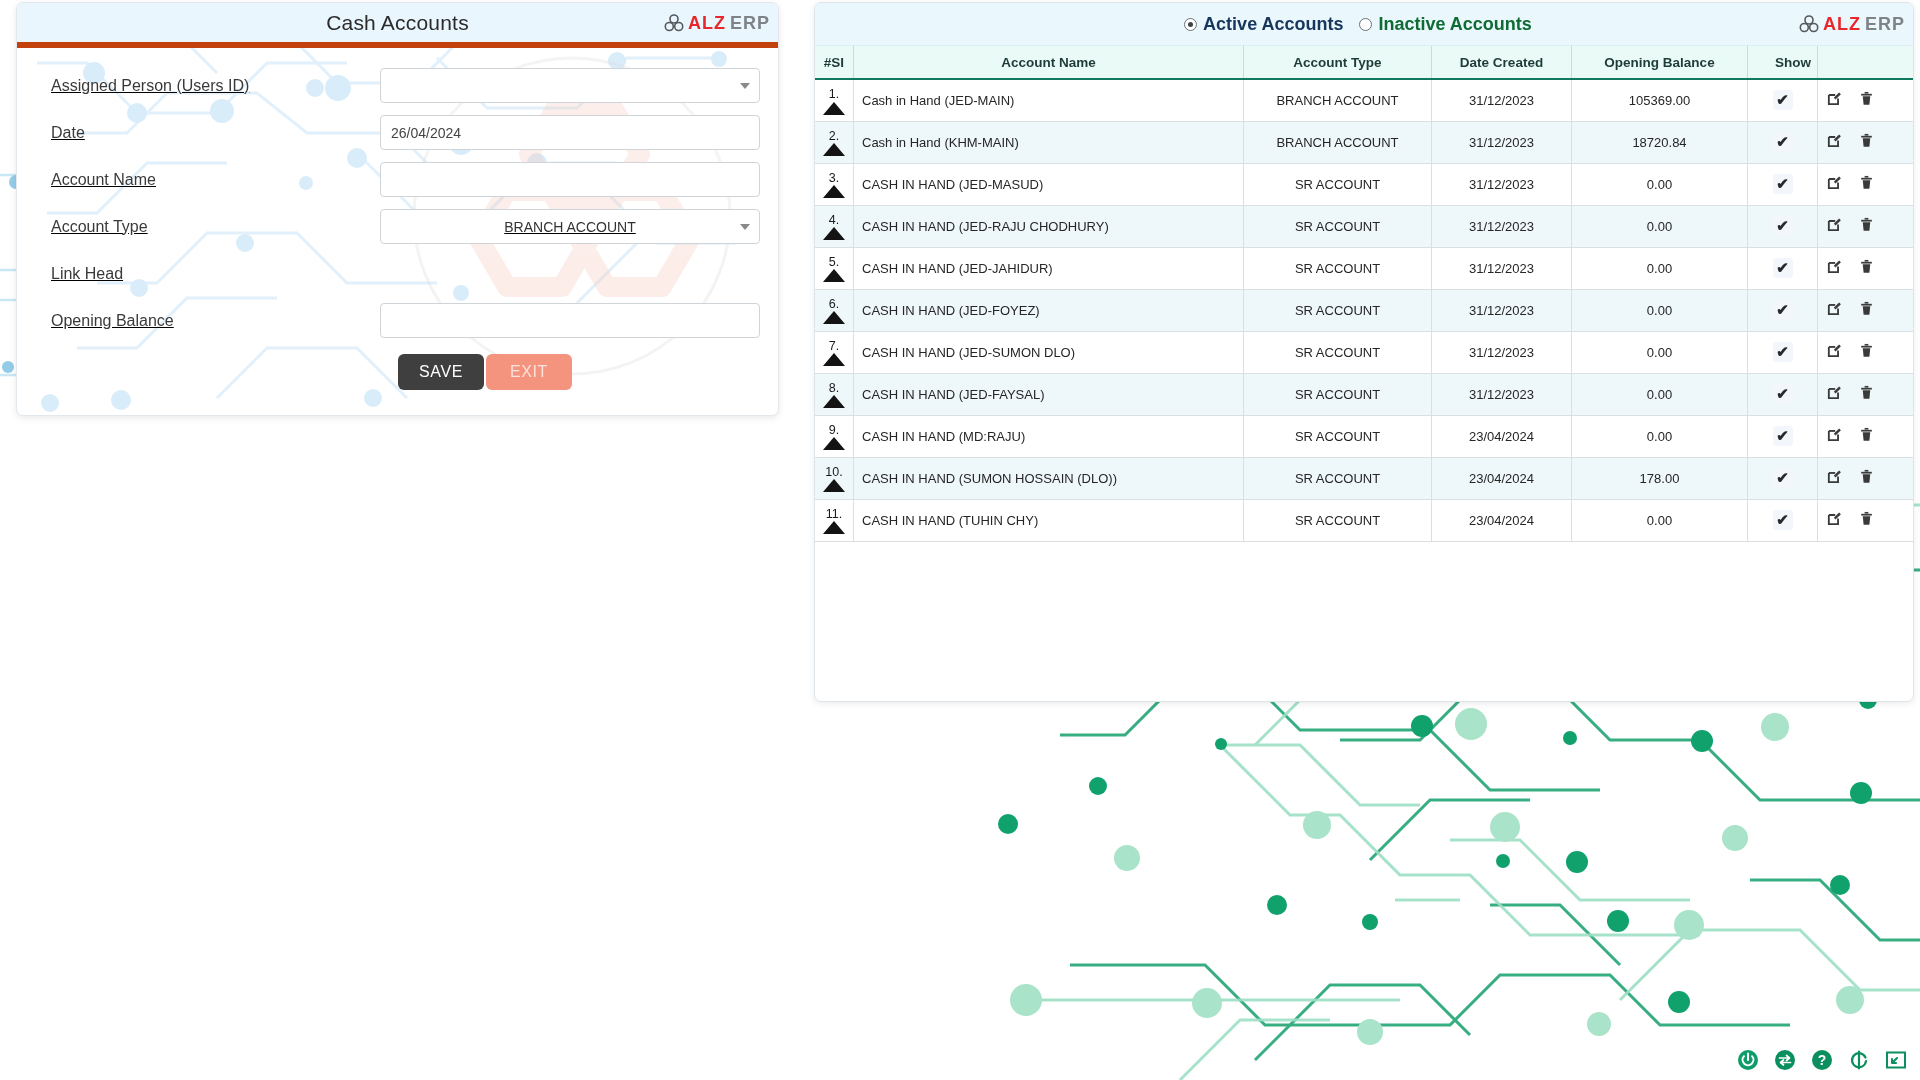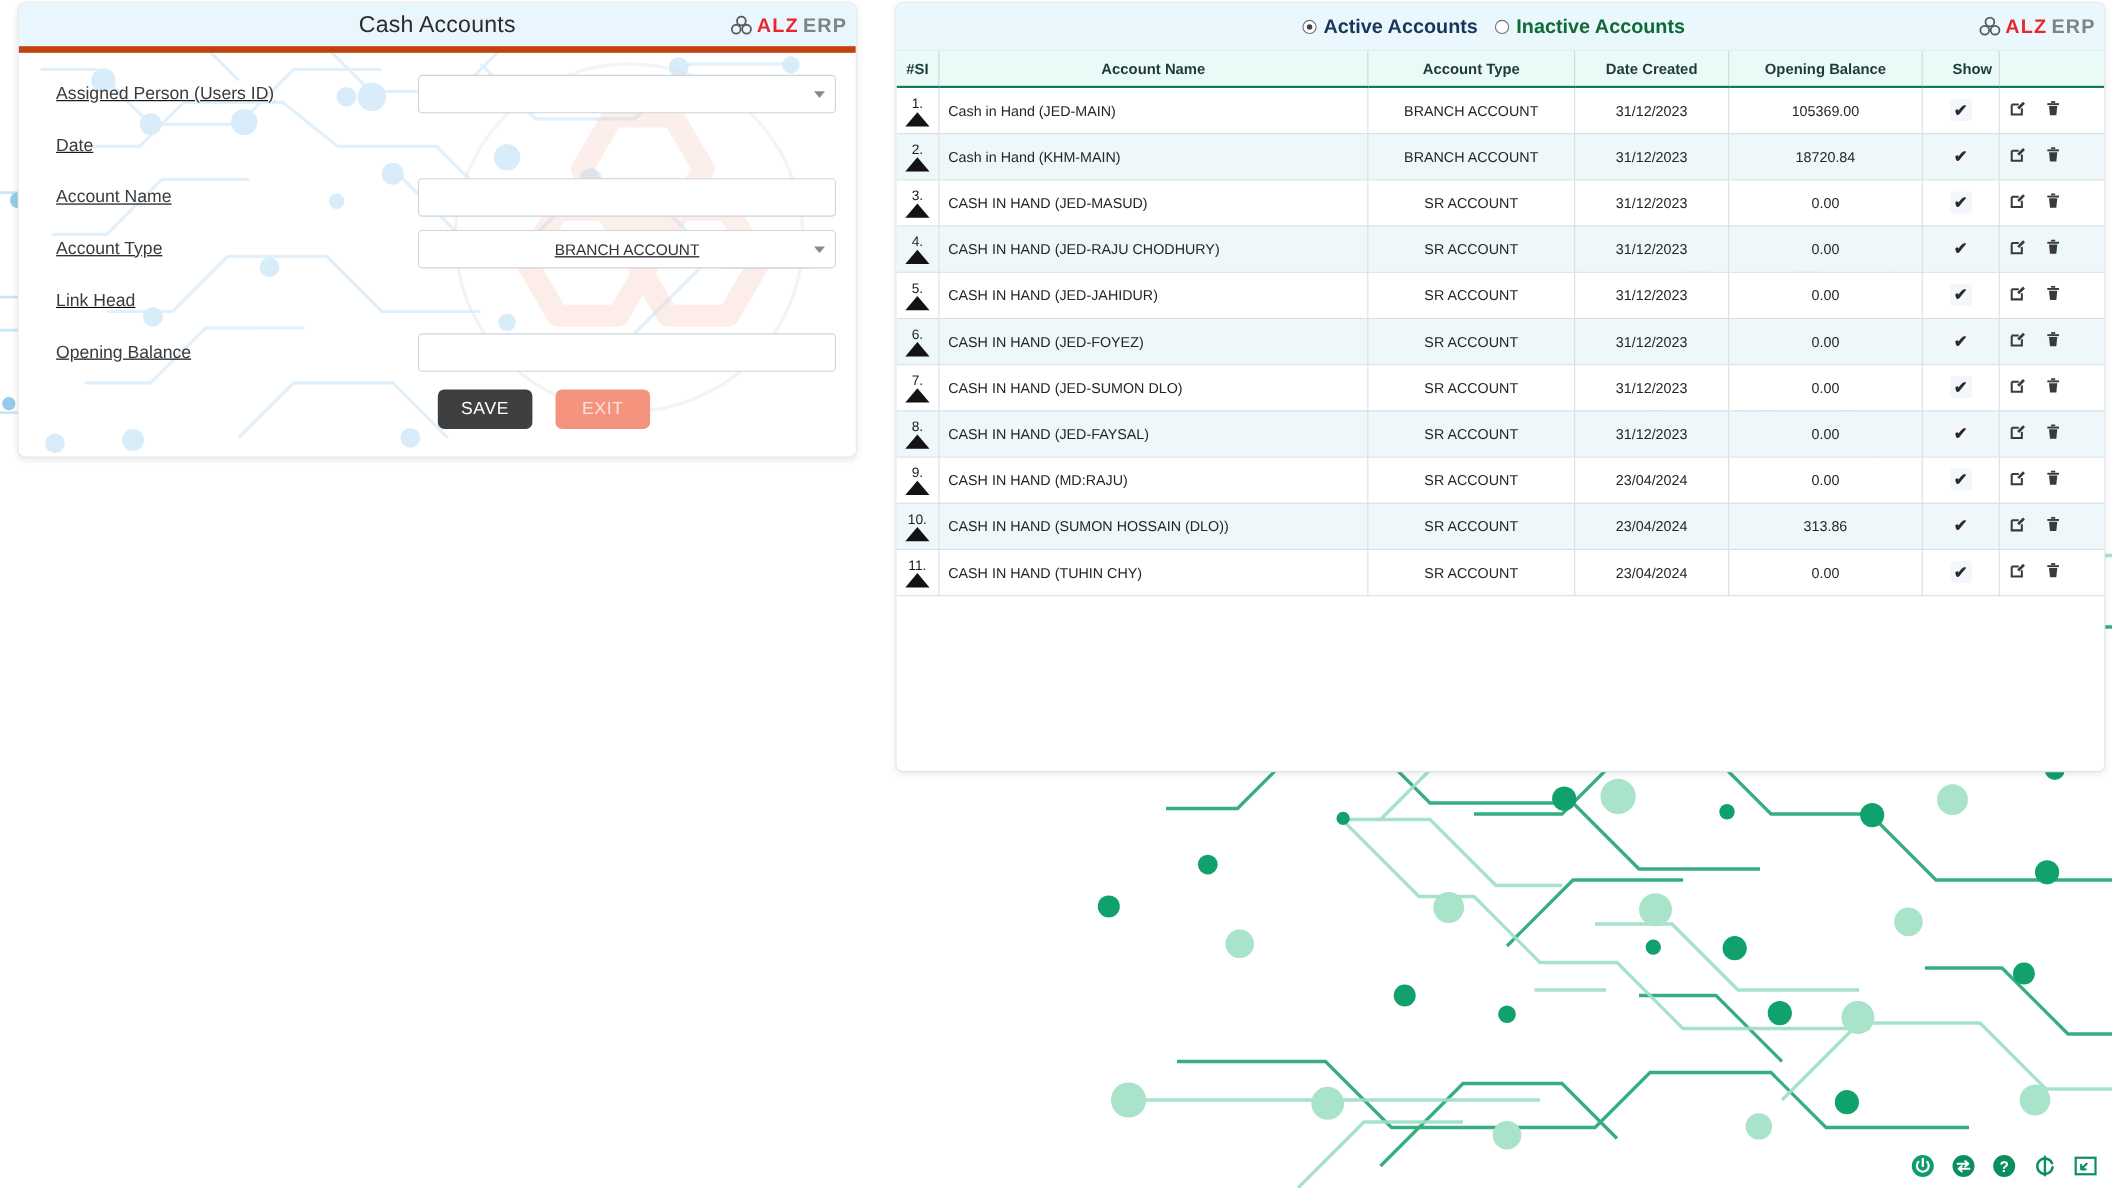--- a/index.html
+++ b/index.html
@@ -107,21 +107,21 @@
   .caret {
     position: absolute; right: 10px; top: 50%;
     transform: translateY(-50%);
     width: 0; height: 0;
     border-left: 5px solid transparent;
     border-right: 5px solid transparent;
     border-top: 6px solid #8a8a8a;
   }
 
   .btn-row {
-    display: flex; gap: 21px;
+    display: flex; gap: 2px;
     padding: 10px 0 0 363px;
   }
   .btn {
     border: none; border-radius: 6px;
     height: 36px; min-width: 86px;
     font-family: "Liberation Sans", sans-serif;
     font-size: 16px; letter-spacing: .6px;
     cursor: pointer;
   }
   .btn-save { background: #3f3f3f; color: #ffffff; }
@@ -414,20 +414,23 @@
         <div class="field-control">
           <div class="sel-wrap">
             <div class="sel empty"></div>
             <span class="caret"></span>
           </div>
         </div>
       </div>
 
       <div class="field-row">
         <div class="field-label">Date</div>
+        <div class="field-control">
+          <input class="inp date" type="text" value="26/04/2024" style="">
+        </div>
       </div>
 
       <div class="field-row">
         <div class="field-label">Account Name</div>
         <div class="field-control">
           <input class="inp" type="text" value="" style="">
         </div>
       </div>
 
       <div class="field-row">
@@ -686,21 +689,21 @@
                 </svg></span></td>
           </tr>
           <tr class="alt">
             <td class="si">
               <span class="si-num">10.</span>
               <span class="si-tri"></span>
             </td>
             <td class="name">CASH IN HAND (SUMON HOSSAIN (DLO))</td>
             <td class="type">SR ACCOUNT</td>
             <td class="date">23/04/2024</td>
-            <td class="bal">313.86</td>
+            <td class="bal">178.00</td>
             <td class="show"><span class="check">✔</span></td>
             <td class="act"><span class="act-ico"><svg width="17" height="17" viewBox="0 0 24 24">
                   <path d="M4 7 L4 20 L17 20 L17 12" fill="none" stroke="#3a3a3a" stroke-width="2.6"></path>
                   <path d="M4 7 L13 7" fill="none" stroke="#3a3a3a" stroke-width="2.6"></path>
                   <path d="M13.5 13.5 L21 6 L18.5 3.5 L11 11 Z" fill="#3a3a3a"></path>
                 </svg></span><span class="act-ico"><svg width="15" height="17" viewBox="0 0 24 24">
                   <rect x="9" y="1.5" width="6" height="2.6" fill="#3a3a3a"></rect>
                   <rect x="3.5" y="4.5" width="17" height="2.8" fill="#3a3a3a"></rect>
                   <path d="M6 8.5 L18 8.5 L16.6 22 L7.4 22 Z" fill="#3a3a3a"></path>
                 </svg></span></td>

